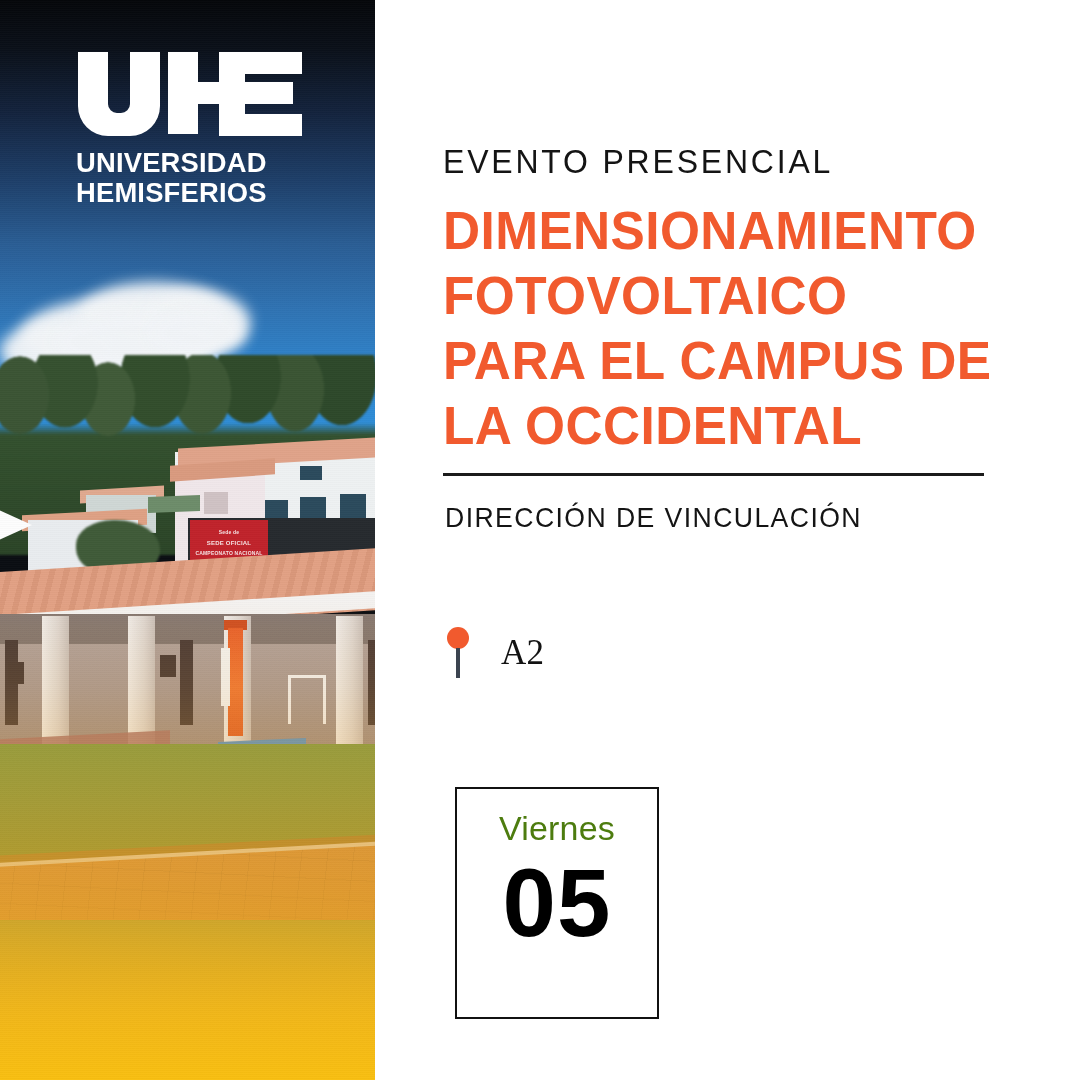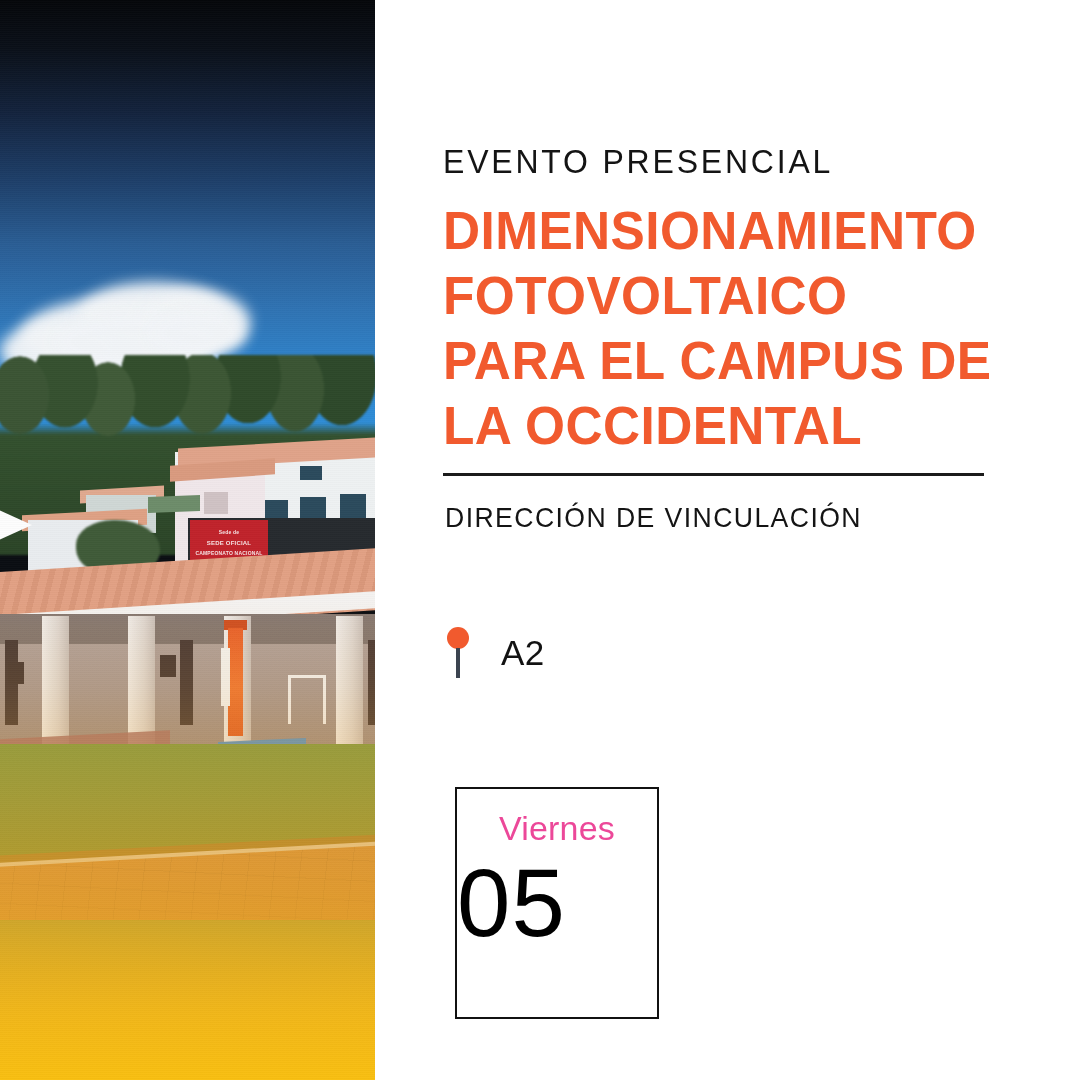--- a/index.html
+++ b/index.html
@@ -445,20 +445,21 @@
     justify-content: flex-start;
     padding-left: 4px;
     box-sizing: border-box;
   }
   .info-text {
     font-size: 35px;
     line-height: 40px;
     color: #121212;
     letter-spacing: .3px;
     white-space: nowrap;
+    font-family: Liberation Serif, serif;
   }
 
   
   .pin {
     position: relative;
     width: 22px;
     height: 52px;
   }
   .pin-head {
     position: absolute;
@@ -507,31 +508,31 @@
     box-sizing: border-box;
     background: #ffffff;
   }
   .dow {
     position: absolute;
     left: 0; right: 0;
     top: 20px;
     text-align: center;
     font-size: 34px;
     line-height: 38px;
-    color: #ec4899;
+    color: #4d7c0f;
     letter-spacing: .2px;
   }
   .daynum {
     position: absolute;
     left: 0; right: 0;
     top: 62px;
-    text-align: left;
+    text-align: center;
     font-size: 96px;
     line-height: 104px;
-    font-weight: normal;
+    font-weight: bold;
     color: #000000;
     letter-spacing: 1px;
   }
   .month {
     position: absolute;
     left: -6px; right: -6px;
     top: 168px;
     text-align: center;
     font-size: 35px;
     line-height: 40px;
@@ -604,20 +605,41 @@
     <div class="path-top"></div>
     <div class="lawn"></div>
     <div class="lawn-edge"></div>
     <div class="walk-curb"></div>
     <div class="walk"></div>
     <div class="lawn2"></div>
 
     <div class="warm-wash"></div>
     <div class="photo-grain"></div>
 
+    <div class="logo">
+      <div class="logo-mark">
+        <svg viewBox="0 0 228 90" width="228" height="90" aria-hidden="true">
+          <g fill="#ffffff">
+
+            <path d="M2 4 h30 v52 a9 9 0 0 0 9 9 h4 a9 9 0 0 0 9 -9 V4 h30 v54
+                     a30 30 0 0 1 -30 30 H32 A30 30 0 0 1 2 58 Z"></path>
+
+            <path d="M92 4 h30 v30 h26 v22 h-26 v30 H92 Z"></path>
+
+            <path d="M143 4 h26 v84 h-26 Z"></path>
+
+            <path d="M169 4 h57 v22 h-57 Z"></path>
+            <path d="M169 34 h48 v22 h-48 Z"></path>
+            <path d="M169 66 h57 v22 h-57 Z"></path>
+          </g>
+        </svg>
+      </div>
+      <div class="logo-name">UNIVERSIDAD</div>
+      <div class="logo-name" style="margin-top:0;">HEMISFERIOS</div>
+    </div>
   </div>
 
   <div class="content">
 
     <div class="kicker">EVENTO PRESENCIAL</div>
 
     <div class="title">
       <span class="tline">DIMENSIONAMIENTO</span>
       <span class="tline">FOTOVOLTAICO</span>
       <span class="tline">PARA EL CAMPUS DE</span>

